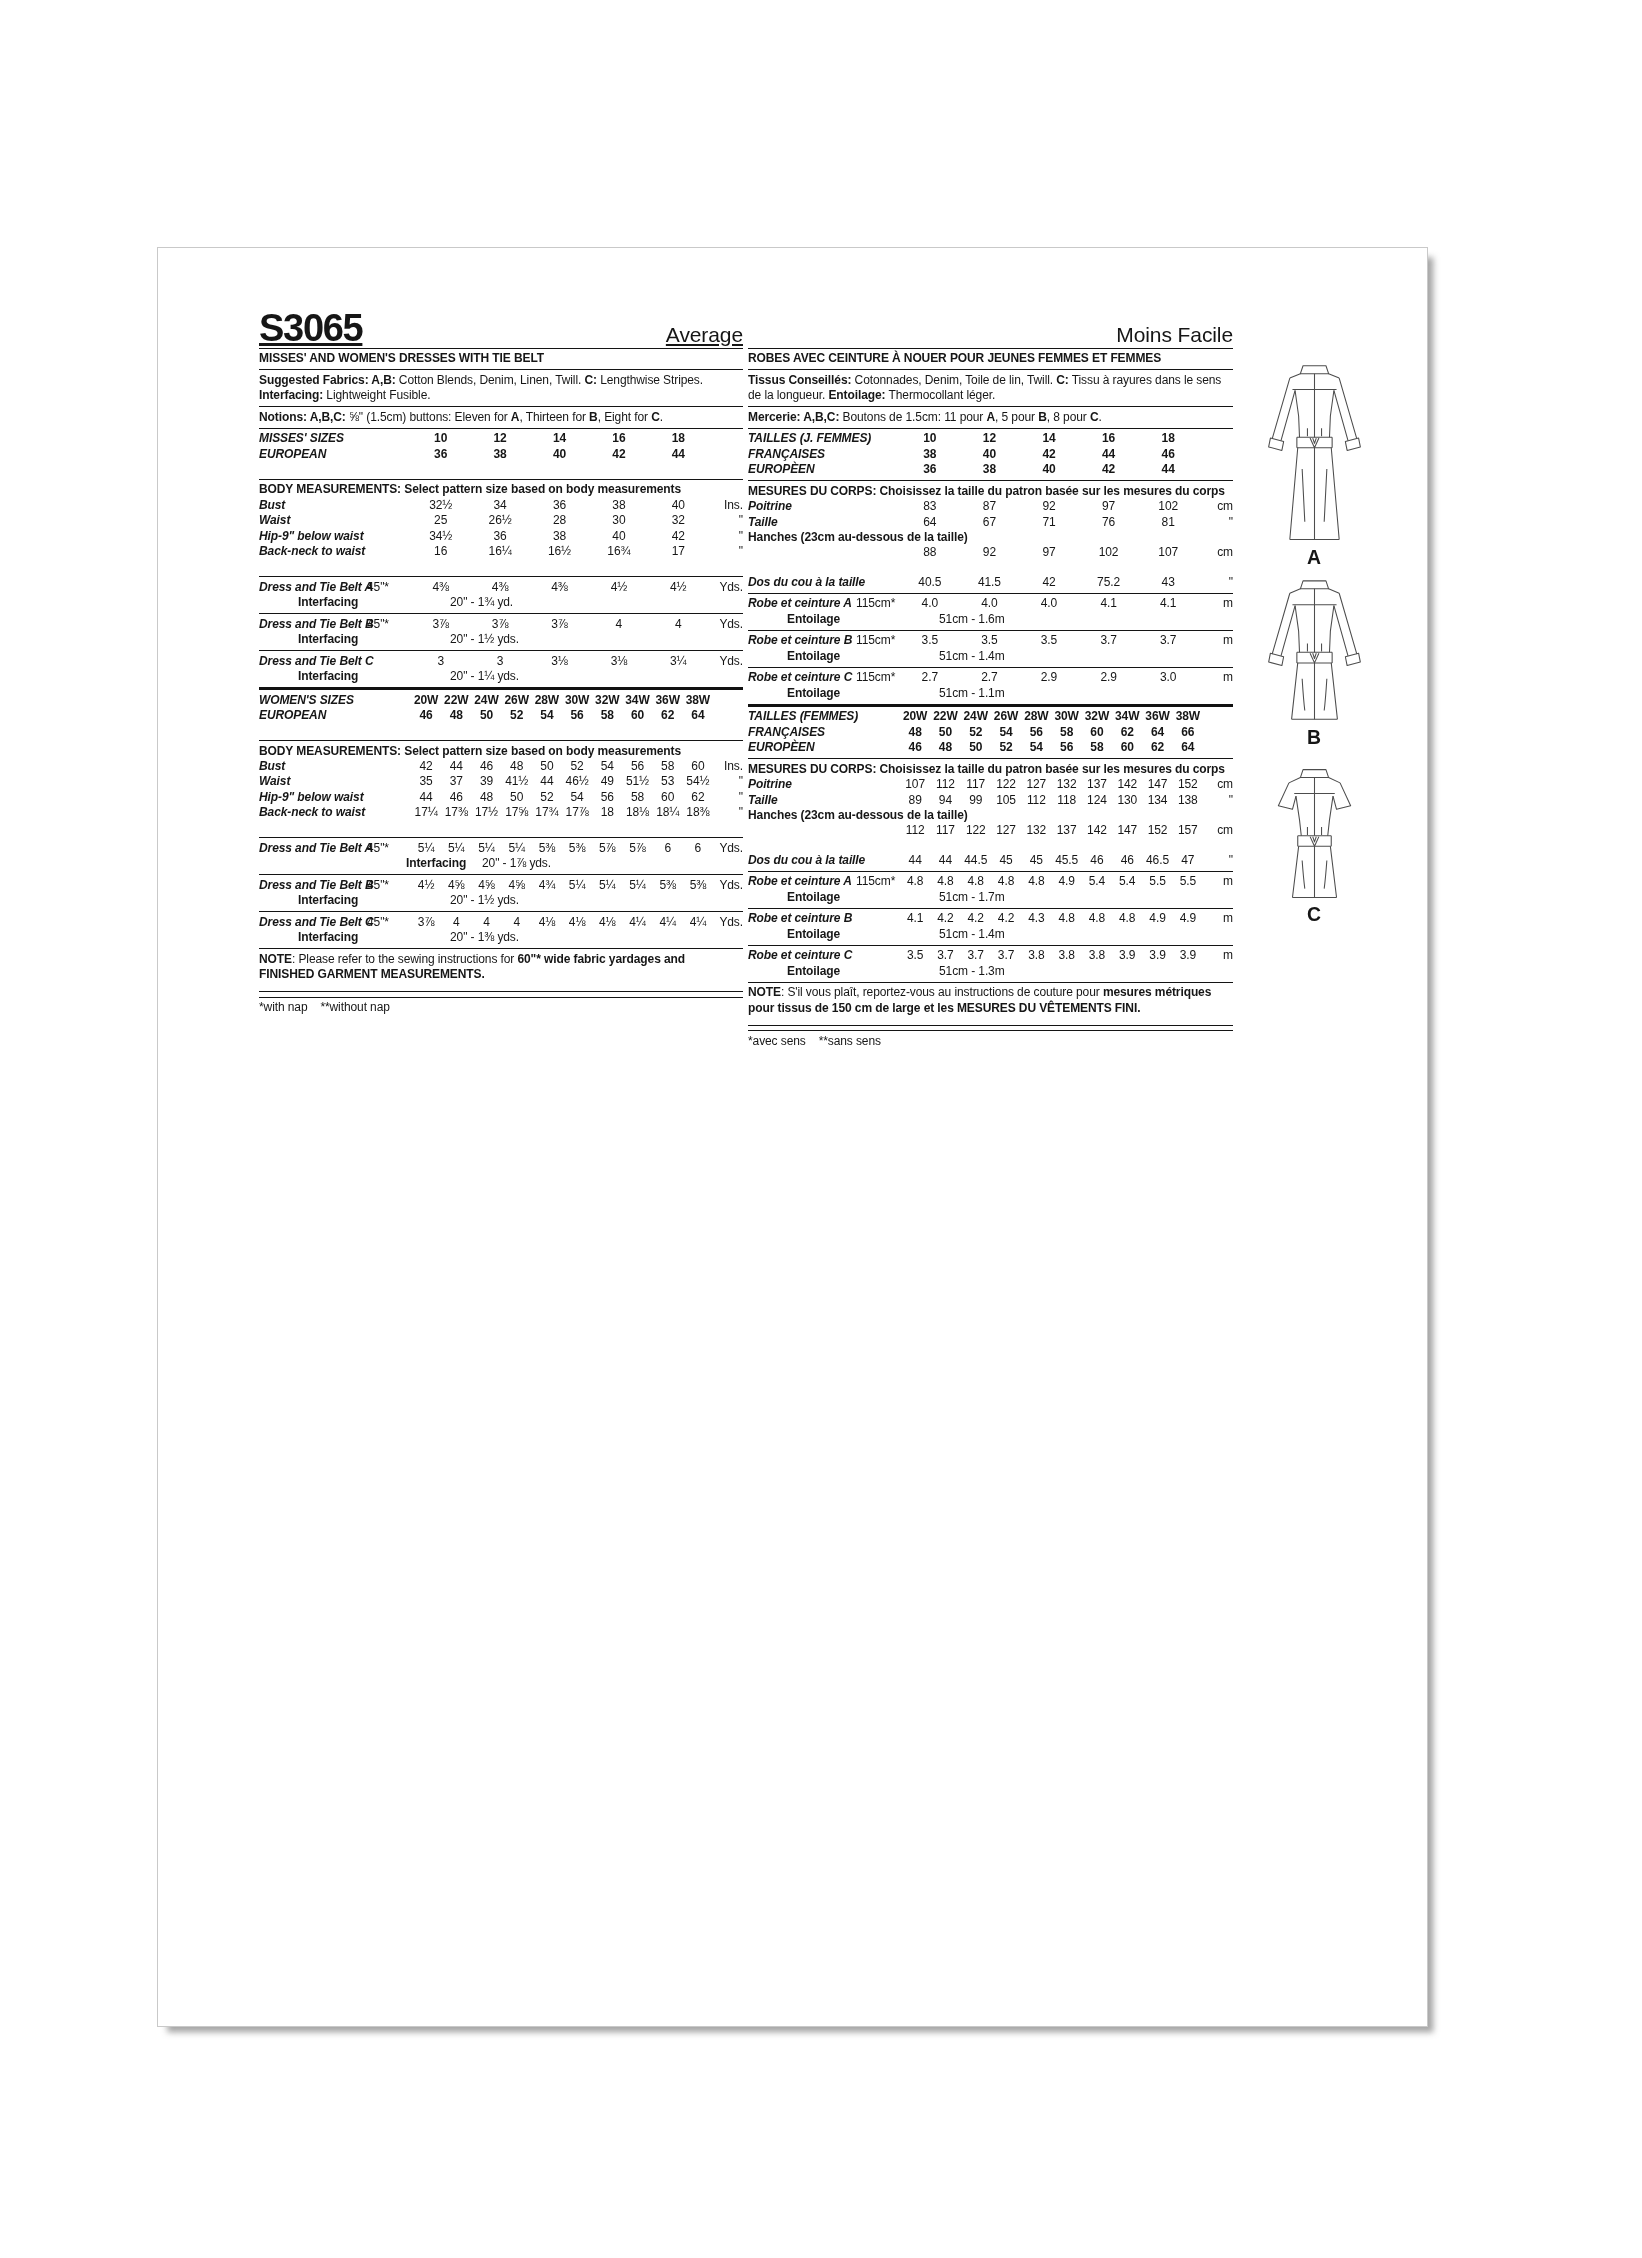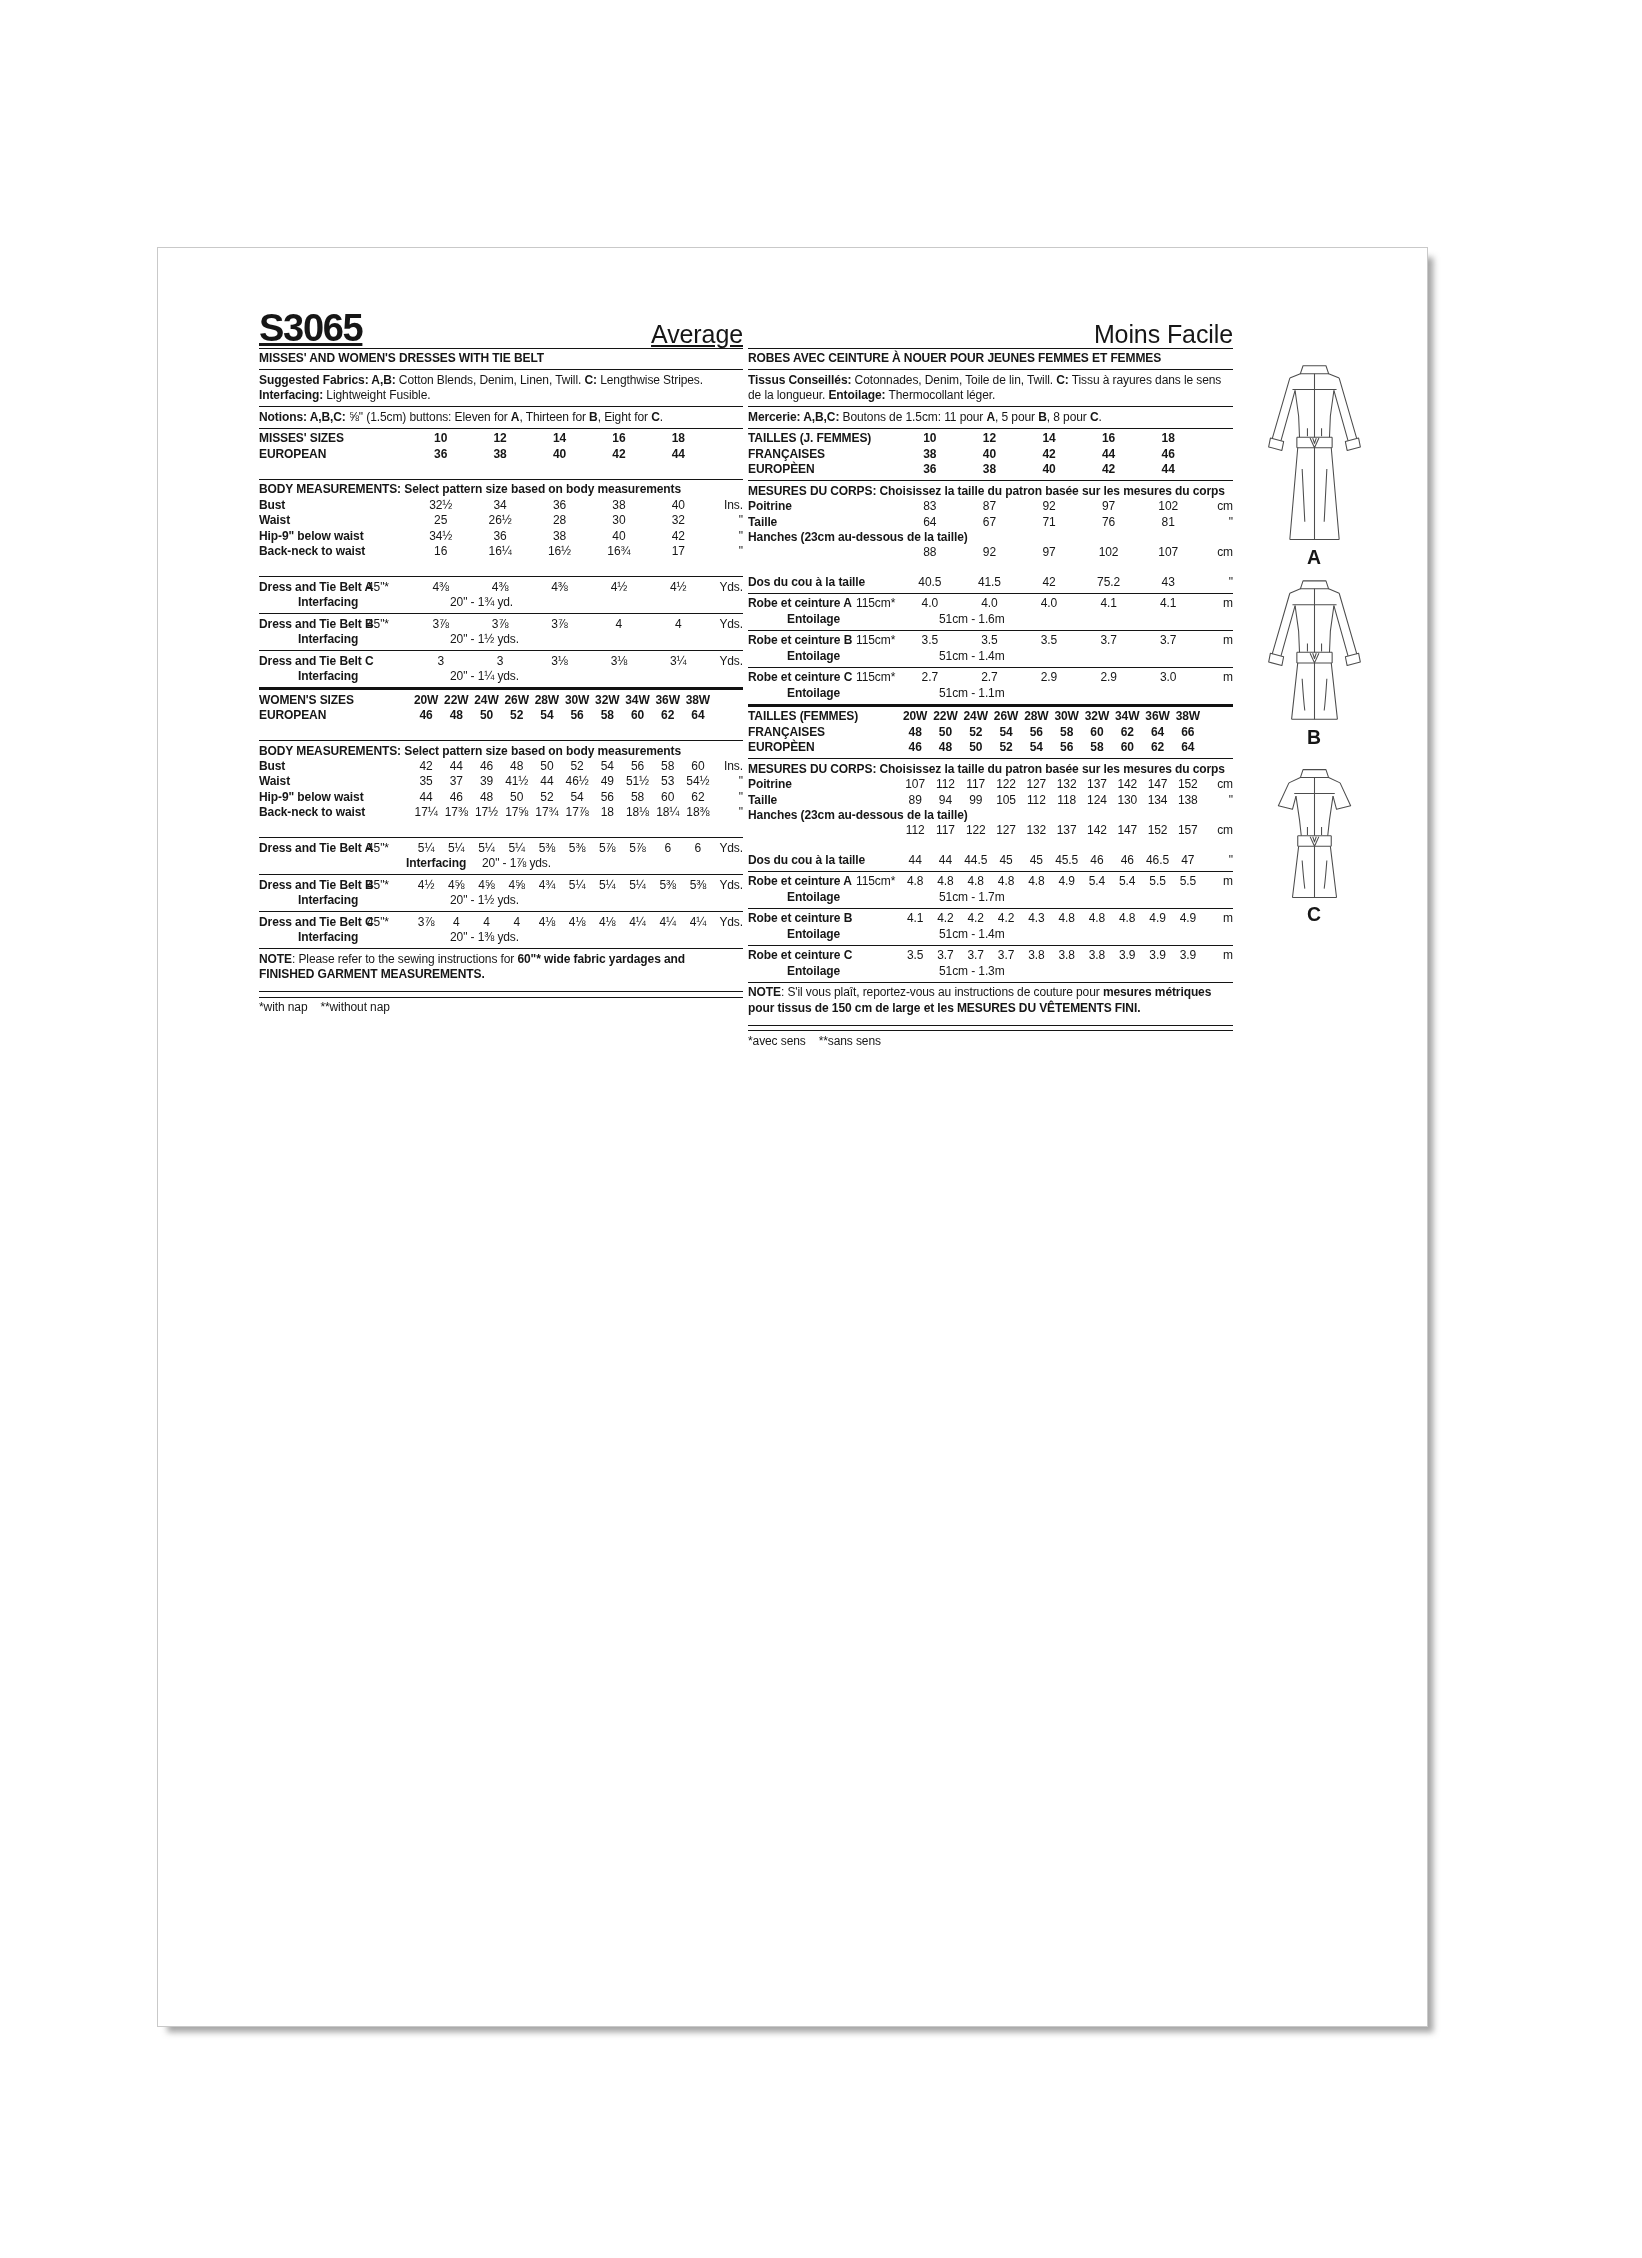--- a/index.html
+++ b/index.html
@@ -6,35 +6,35 @@
   body{width:1643px;height:2258px;position:relative;overflow:hidden;
        font-family:"Liberation Sans",sans-serif;color:#161616;}
   .paper{position:absolute;left:157px;top:247px;width:1269px;height:1778px;
          background:#fff;border:0.9px solid #c9c9c9;
          box-shadow:8px 8px 6.2px -1.8px rgba(90,90,90,.55);}
   .col{position:absolute;top:62px;font-size:12px;line-height:15.4px;letter-spacing:-0.1px;}
   .col.en{left:101px;width:484px;}
   .col.fr{left:590px;width:485px;}
   .skubar{display:flex;justify-content:space-between;align-items:flex-end;height:35px;margin-bottom:1.8px;text-decoration:underline;}
   .sku{font-size:38px;font-weight:bold;letter-spacing:-1.3px;line-height:34px;}
-  .diff{font-size:25px;line-height:21px;}
+  .diff{font-size:21px;line-height:21px;}
   .frbar{display:flex;justify-content:flex-end;align-items:flex-end;height:35px;margin-bottom:1.8px;}
   .rule{border-top:1.8px solid #141414;margin:2.6px 0;height:0;}
   .rule.thick{border-top:3.5px solid #111;}
   .rule.dbl{border-top:1.3px solid #141414;border-bottom:1.3px solid #141414;height:4.4px;}
   .gap{height:14px;}
   .gap.sm{height:5.3px;}
   .hdr{font-weight:bold;white-space:nowrap;}
   .rowlab{font-weight:bold;white-space:nowrap;}
   .para{margin:0.9px 0;}
   .para b{font-weight:bold;}
   .trow{display:grid;align-items:baseline;}
   .g5{grid-template-columns:108px 44px repeat(5,1fr) 35px;}
   .g10{grid-template-columns:108px 44px repeat(10,1fr) 30px;}
-  .trow .lab{font-weight:bold;white-space:nowrap;}
+  .trow .lab{font-weight:bold;white-space:nowrap;font-style:italic;}
   .trow .wid{white-space:nowrap;}
   .trow .val{text-align:center;white-space:nowrap;}
   .trow .unit{text-align:right;white-space:nowrap;}
   .trow.boldrow .val,.trow.boldrow .wid,.trow.boldrow .unit{font-weight:bold;}
   .sub{display:flex;}
   .sub .slab{font-weight:bold;width:152px;flex:none;white-space:nowrap;padding-left:39px;}
   .sub.ind{padding-left:108px;}
   .sub.ind .slab{width:76px;}
   .sub .stxt{white-space:nowrap;}
   .foot{white-space:pre-wrap;margin-top:0;}

